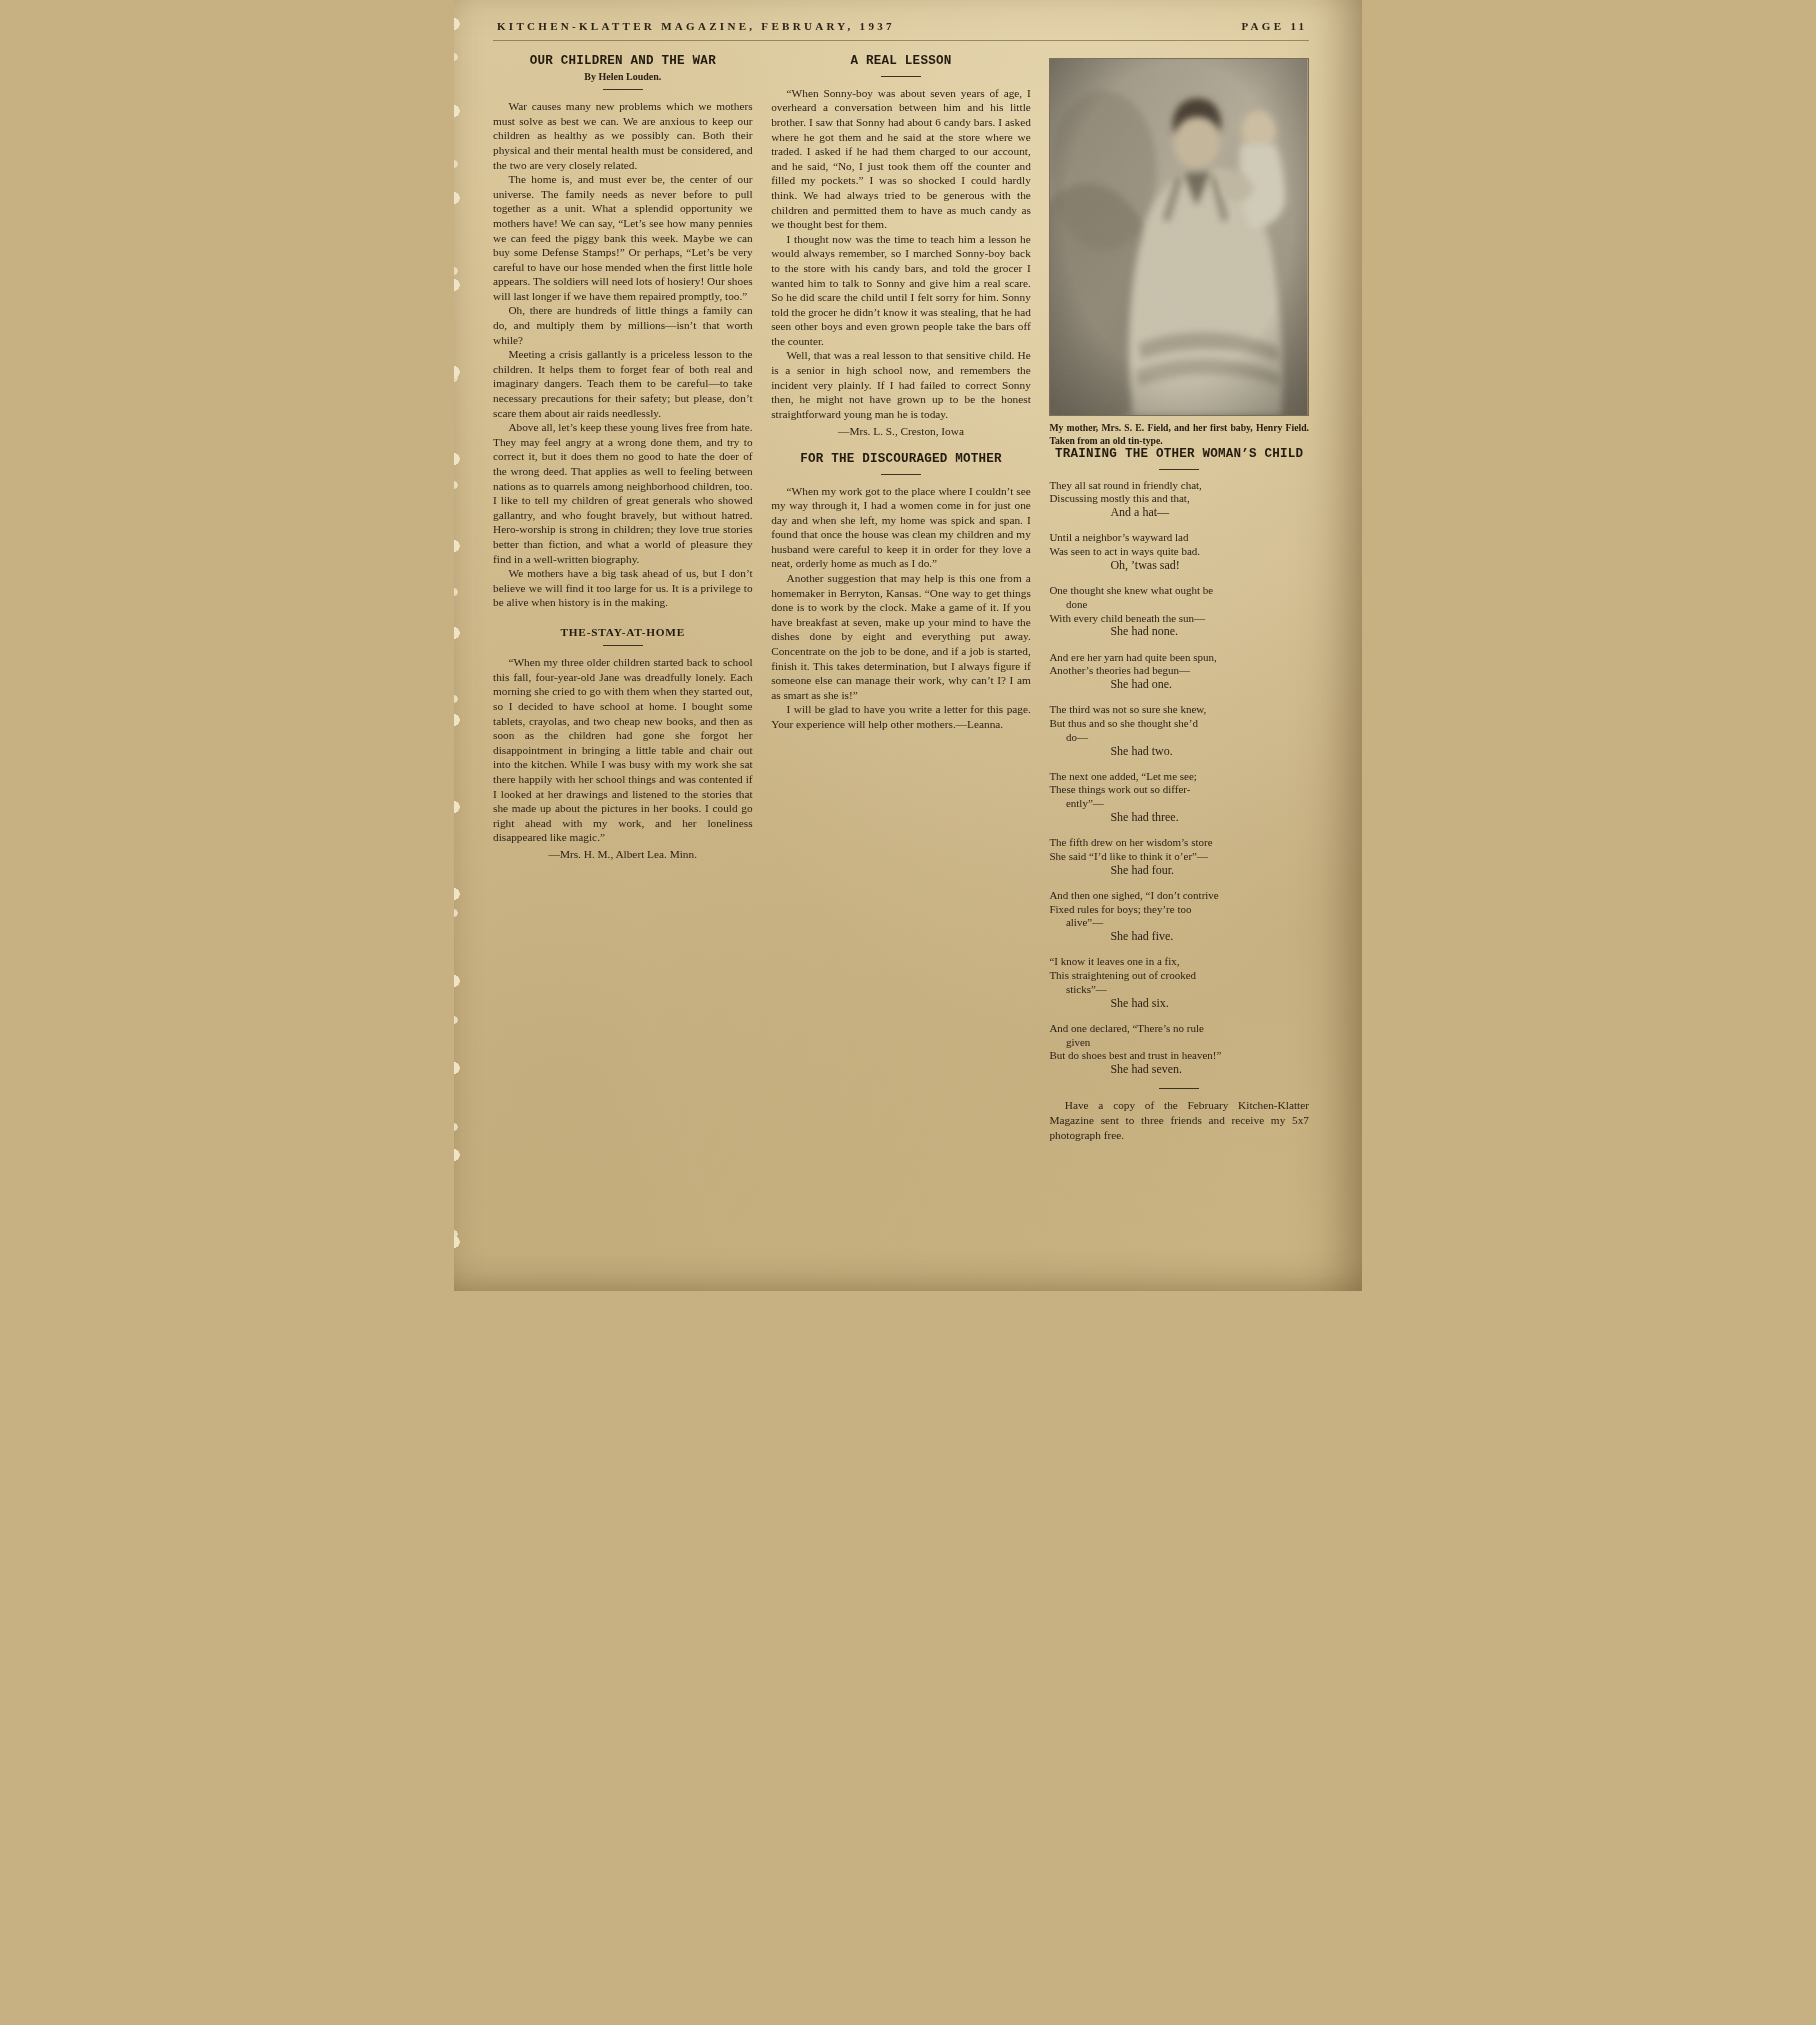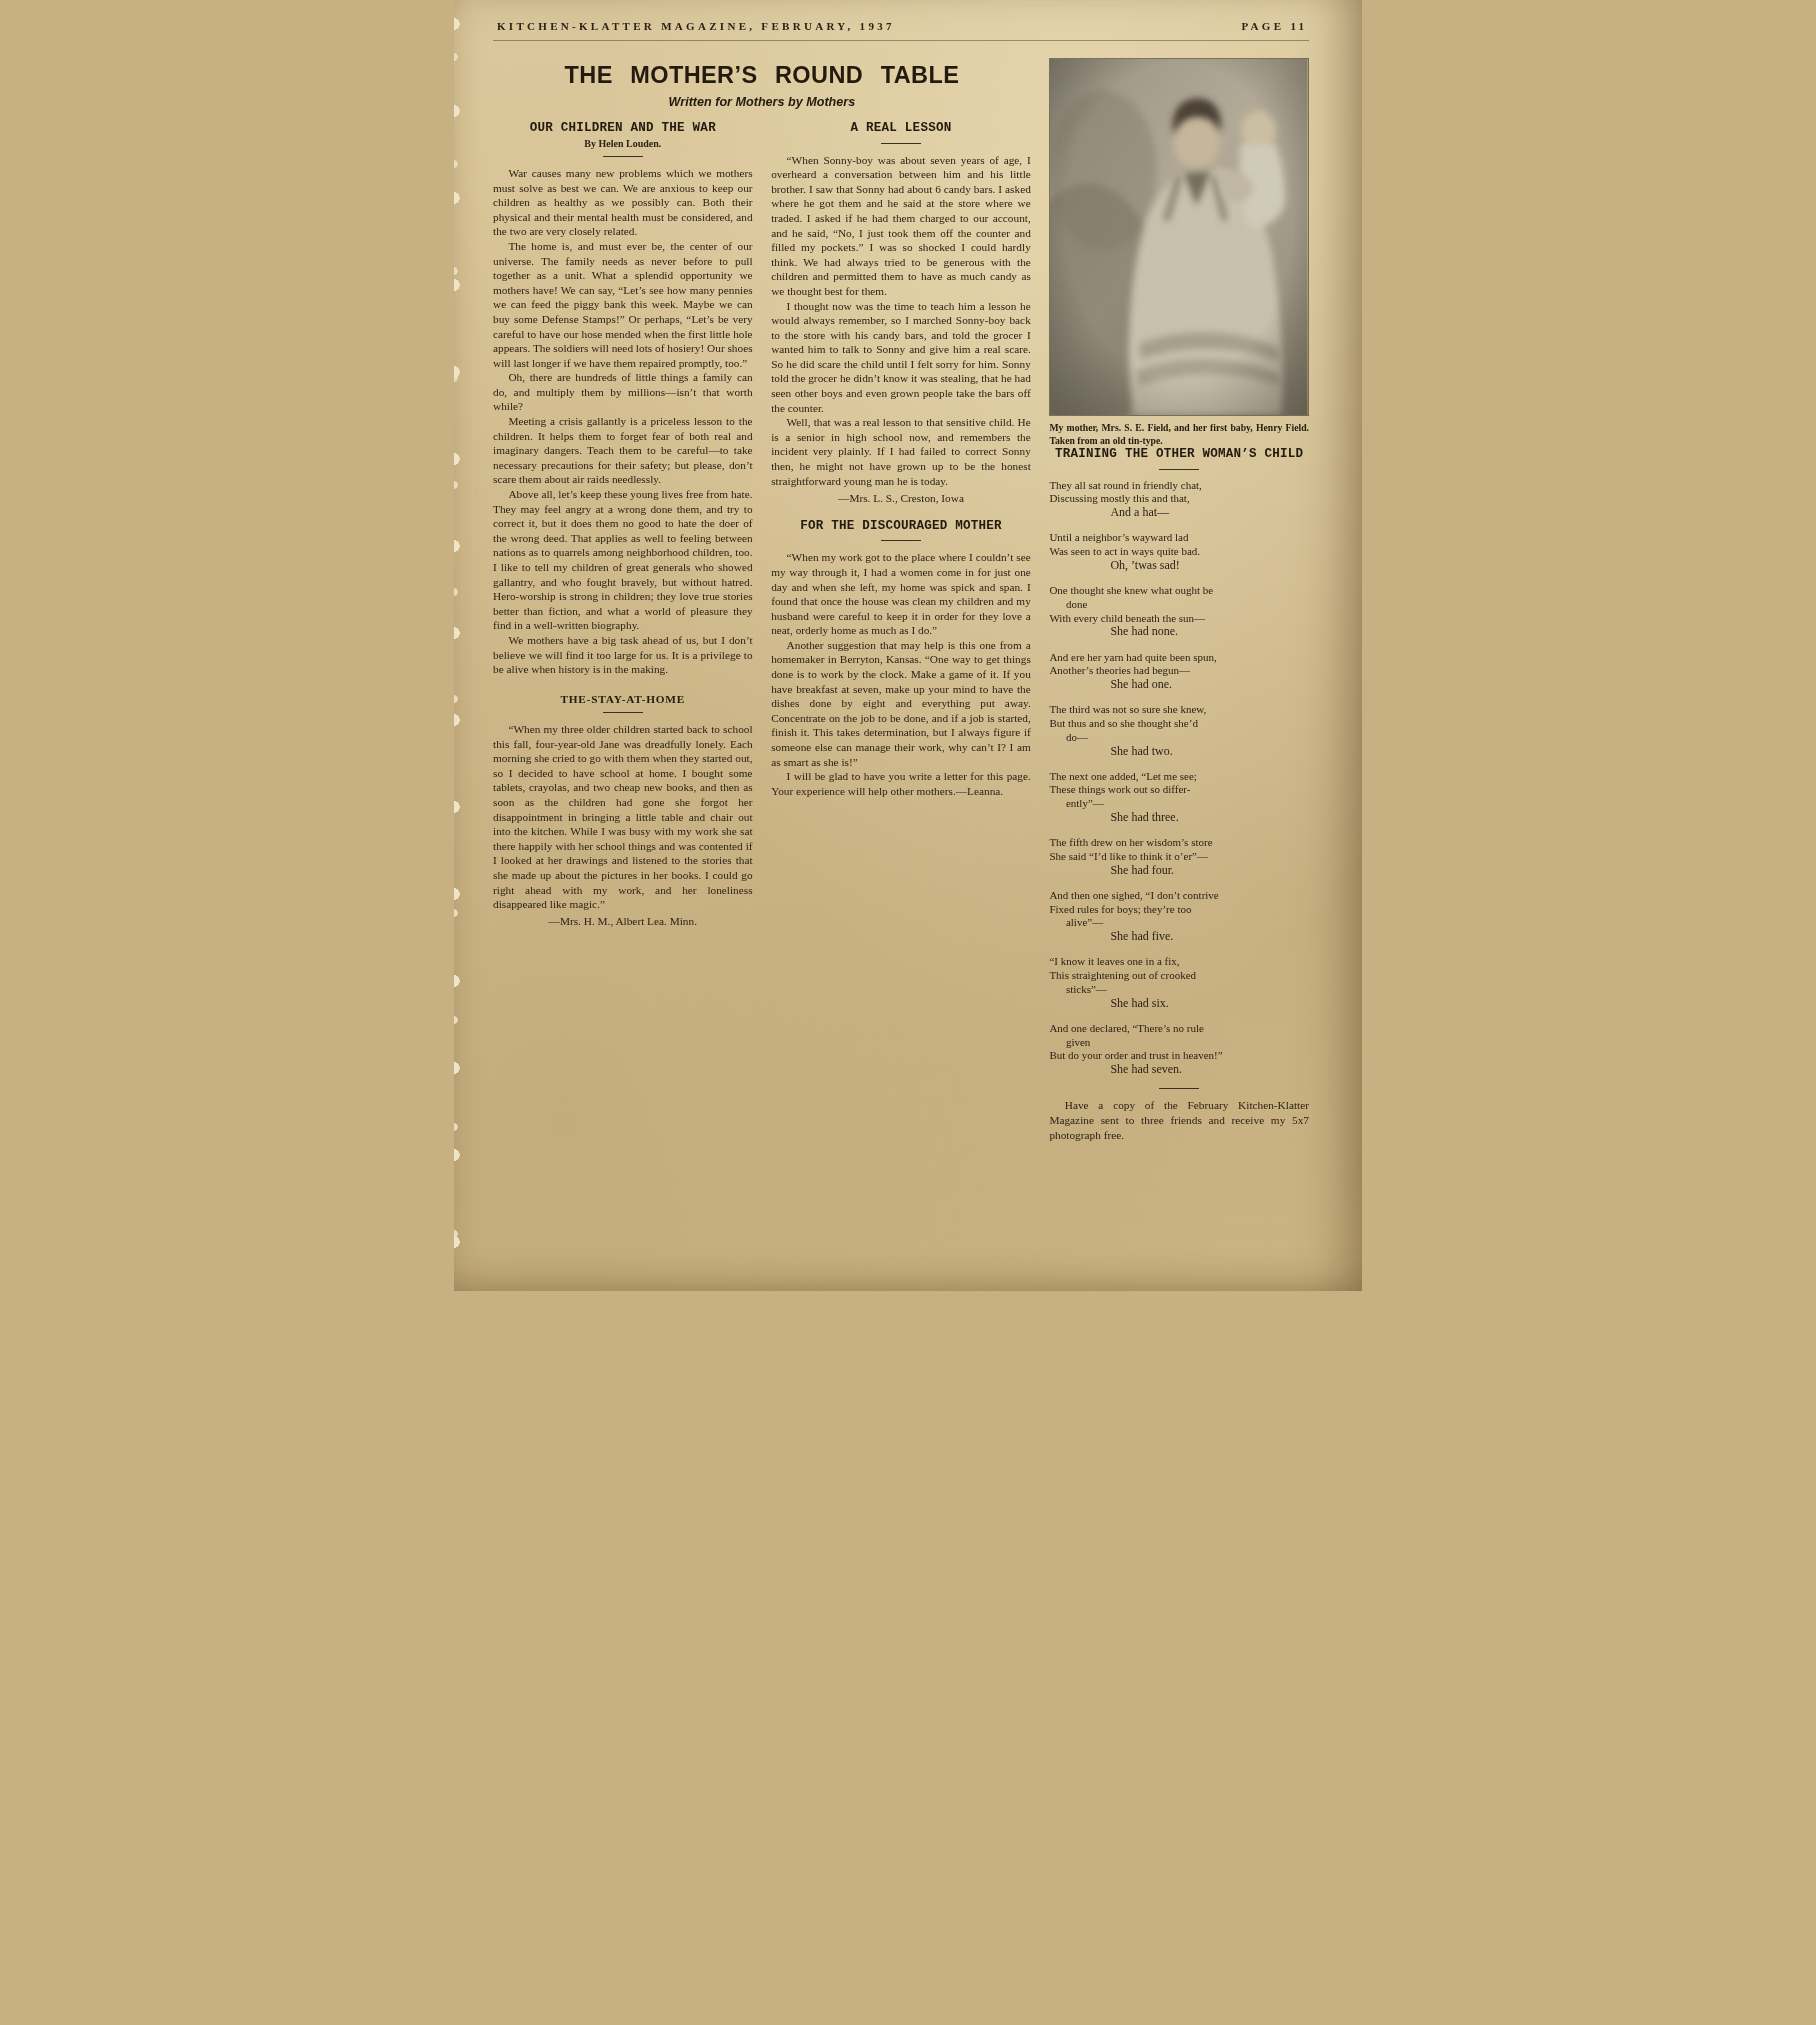--- a/index.html
+++ b/index.html
@@ -99,24 +99,20 @@
 
 <div class="page">
 
   <header class="masthead">
     <span>KITCHEN-KLATTER MAGAZINE, FEBRUARY, 1937</span>
     <span>PAGE 11</span>
   </header>
 
   <div class="content">
 
-    <div class="title-block">
-      <h1>THE MOTHER’S ROUND TABLE</h1>
-      <div class="subtitle">Written for Mothers by Mothers</div>
-    </div>
 
     <section class="col1">
       <h2 class="colhead">OUR CHILDREN AND THE WAR</h2>
       <div class="byline">By Helen Louden.</div>
       <div class="rule"></div>
       <div class="para-list">
 
       <p class="para">War causes many new problems which we mothers must solve as best we can. We are anxious to keep our children as healthy as we possibly can. Both their physical and their mental health must be considered, and the two are very closely related.</p>
           <p class="para">The home is, and must ever be, the center of our universe. The family needs as never before to pull together as a unit. What a splendid opportunity we mothers have! We can say, “Let’s see how many pennies we can feed the piggy bank this week. Maybe we can buy some Defense Stamps!” Or perhaps, “Let’s be very careful to have our hose mended when the first little hole appears. The soldiers will need lots of hosiery! Our shoes will last longer if we have them repaired promptly, too.”</p>
           <p class="para">Oh, there are hundreds of little things a family can do, and multiply them by millions—isn’t that worth while?</p>
@@ -256,21 +252,21 @@
           <div class="stanza">
             <div class="stanza-lines">“I know it leaves one in a fix,
 This straightening out of crooked
       sticks”—</div>
             <div class="stanza-refrain">She had six.</div>
           </div>
 
           <div class="stanza">
             <div class="stanza-lines">And one declared, “There’s no rule
       given
-But do your order and trust in heaven!”</div>
+But do shoes best and trust in heaven!”</div>
             <div class="stanza-refrain">She had seven.</div>
           </div>
         </div>
 
       <div class="rule"></div>
       <div class="note">
         <p class="para">Have a copy of the February Kitchen-Klatter Magazine sent to three friends and receive my 5x7 photograph free.</p>
       </div>
     </section>
 

